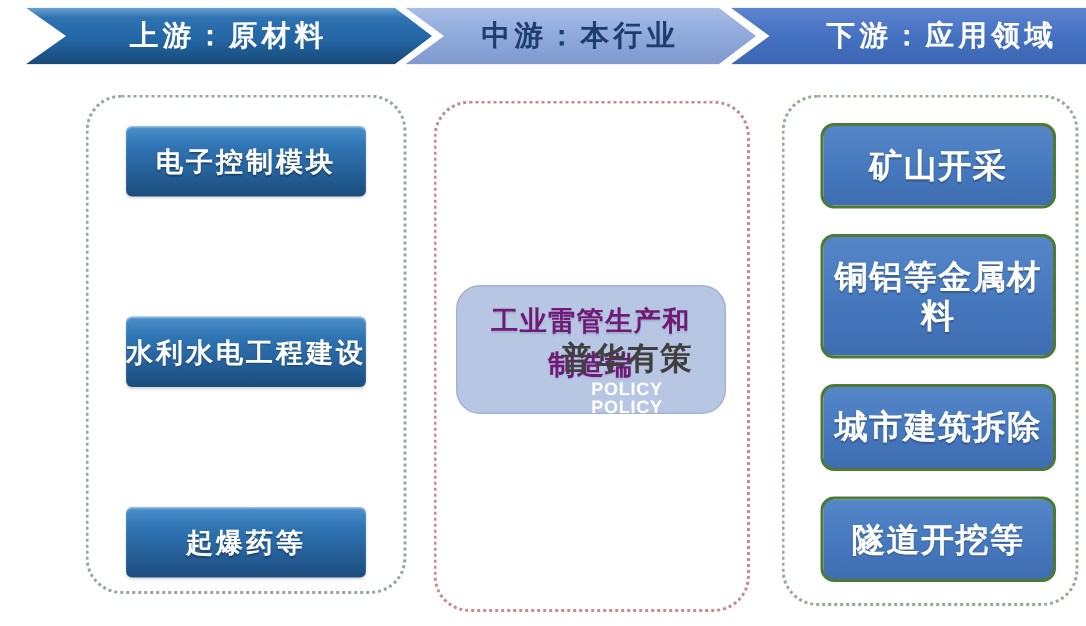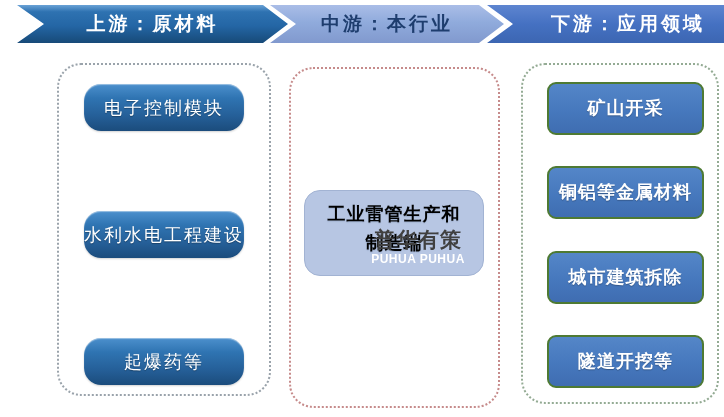--- a/index.html
+++ b/index.html
@@ -45,42 +45,42 @@
     border:2px dotted #c68b8b;
   }
   .panel-right{
     left:504px;top:63px;width:198px;height:341px;
     border:2px dotted #94ab94;
     display:flex;flex-direction:column;justify-content:space-between;
     padding:17px 13px 14px 24px;
   }
   
   .ubox{
-    height:47px;border-radius:17px;
+    height:47px;border-radius:4px;
     background:linear-gradient(180deg,#4c90cd 0%,#2f74b2 30%,#255f98 68%,#1b4c7c 100%);
     box-shadow:inset 0 1px 1px rgba(255,255,255,.45),0 1px 2px rgba(0,0,0,.18);
-    color:#fff;font-weight:normal;font-size:18px;letter-spacing:2px;
+    color:#fff;font-weight:bold;font-size:18px;letter-spacing:2px;
     display:flex;align-items:center;justify-content:center;text-align:center;
     text-shadow:0 1px 1px rgba(0,0,0,.3);
   }
   
   .dbox{
     box-sizing:border-box;min-height:44px;border-radius:9px;
     background:linear-gradient(180deg,#5486c8 0%,#4678bd 55%,#3f6db1 100%);
     border:2.5px solid #4e7a33;
-    color:#fff;font-weight:bold;font-size:18px;letter-spacing:1px;line-height:1.15;
+    color:#fff;font-weight:bold;font-size:22px;letter-spacing:1px;line-height:1.15;
     display:flex;align-items:center;justify-content:center;text-align:center;
     padding:14px 2px;text-shadow:0 1px 1px rgba(0,0,0,.25);
   }
   
   .midbox{
     position:absolute;left:13px;top:121px;width:180px;height:86px;
     box-sizing:border-box;border-radius:16px;
     background:#b7c6e3;border:1px solid #a2b3d3;
-    color:#000000;font-weight:bold;font-size:18px;letter-spacing:1px;line-height:29px;
+    color:#701a75;font-weight:bold;font-size:18px;letter-spacing:1px;line-height:29px;
     text-align:center;padding-top:9px;
     text-shadow:0 1px 1px rgba(120,140,175,.4);
   }
   
   .watermark{
     position:absolute;left:352px;top:229px;width:98px;
     text-align:center;z-index:5;line-height:1;
   }
   .wm-cn{font-size:21px;font-weight:900;color:#404040;letter-spacing:1px;}
   .wm-en{font-size:12px;font-weight:800;color:#ffffff;letter-spacing:.5px;margin-top:3px;}
@@ -115,16 +115,16 @@
 
   <div class="panel panel-right">
     <div class="dbox">矿山开采</div>
     <div class="dbox">铜铝等金属材料</div>
     <div class="dbox">城市建筑拆除</div>
     <div class="dbox">隧道开挖等</div>
   </div>
 
   <div class="watermark">
     <div class="wm-cn">普华有策</div>
-    <div class="wm-en">PUHUA PUHUA</div>
+    <div class="wm-en">POLICY POLICY</div>
   </div>
 
 </div>
 
 </body></html>

